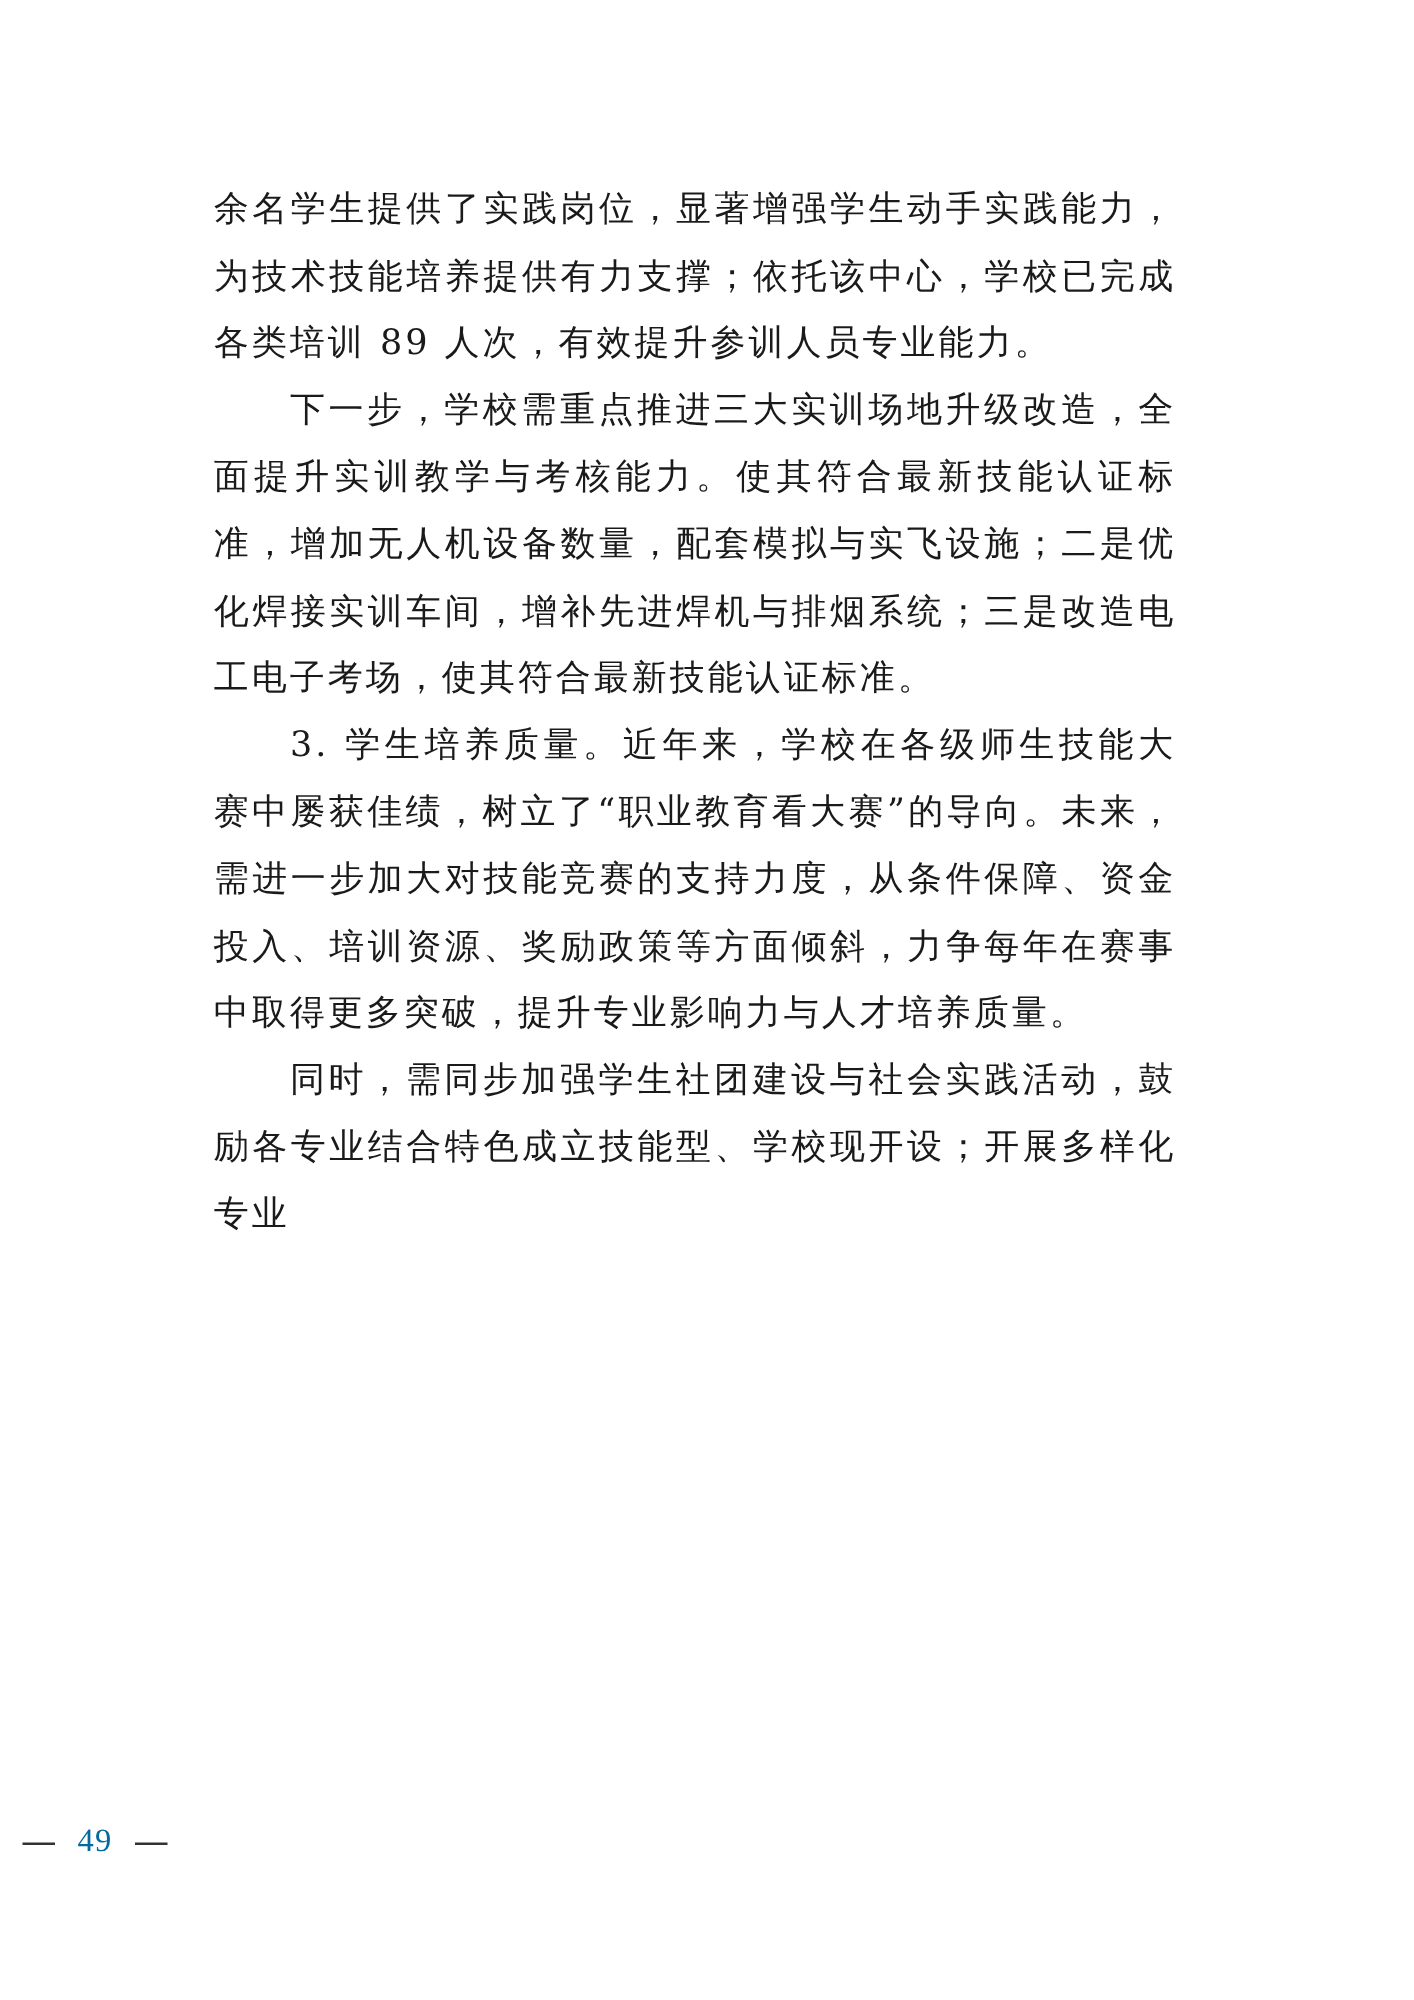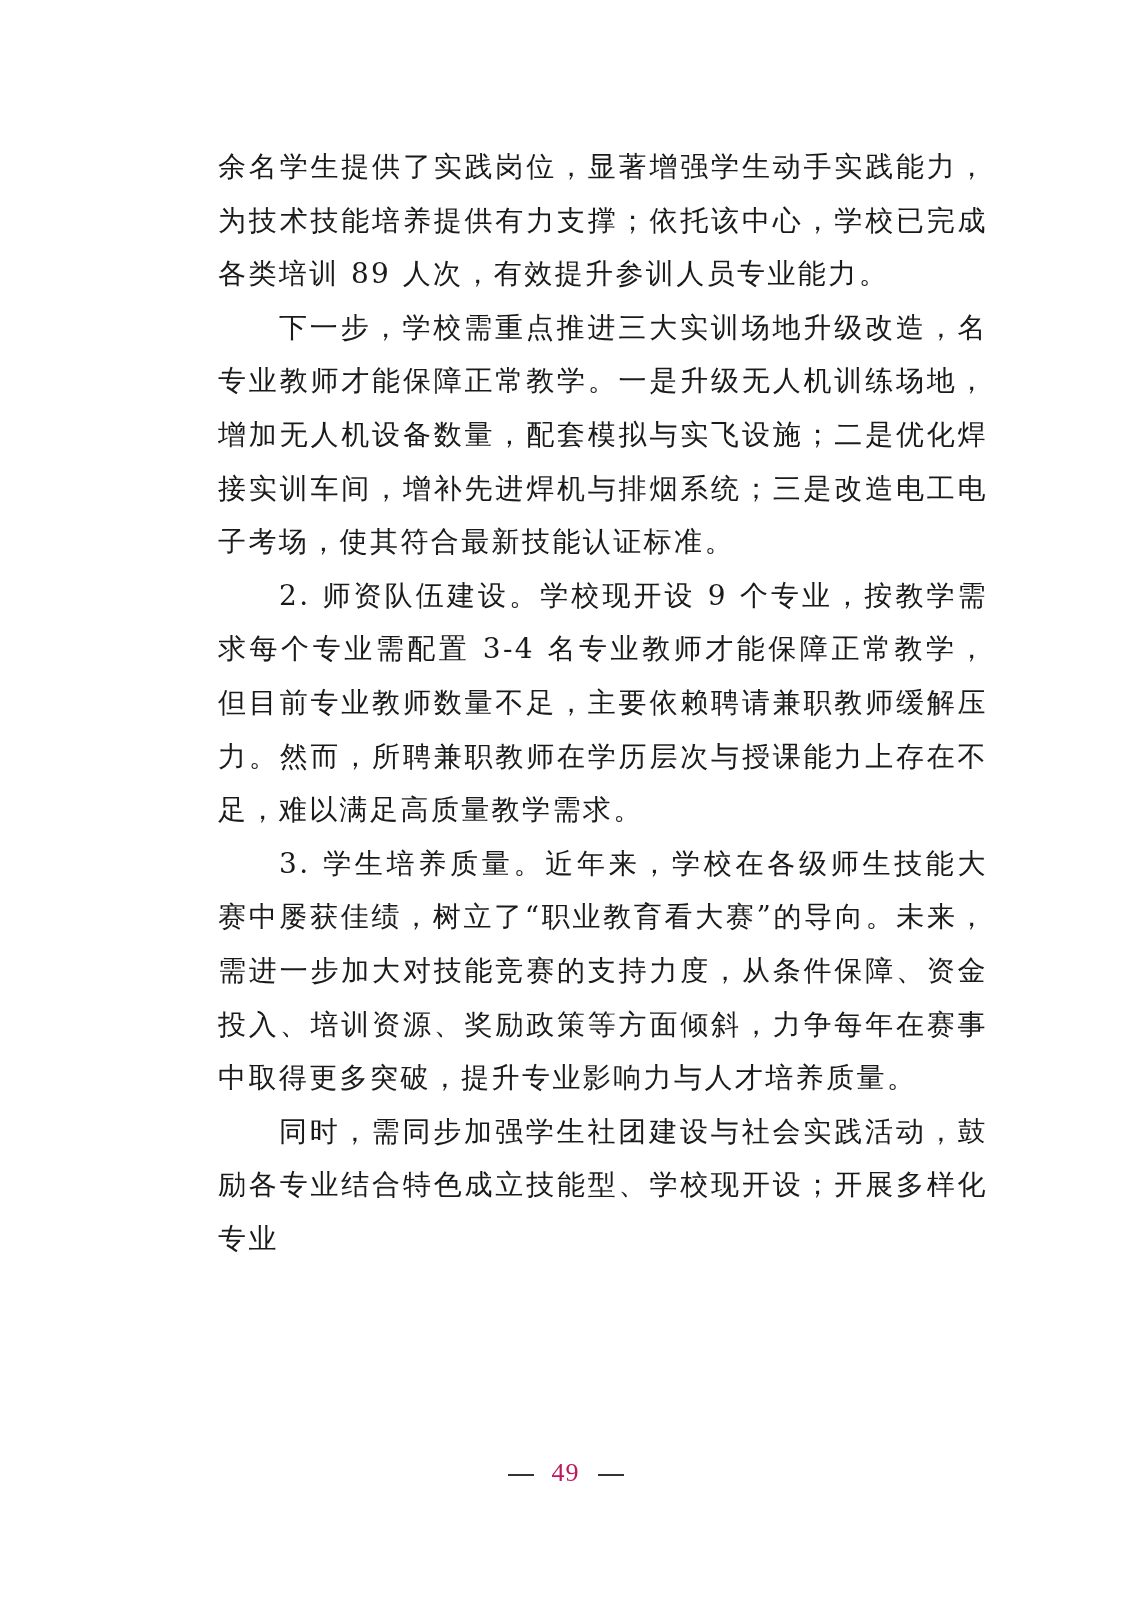--- a/index.html
+++ b/index.html
@@ -10,44 +10,41 @@
     left: 171px;
     top: 140px;
     width: 770px;
     font-family: "DejaVu Serif", "Liberation Serif", serif;
     font-size: 28px;
     line-height: 53.6px;
     color: #1a1a1a;
     letter-spacing: 2.4px;
     text-align: justify;
     text-justify: inter-character;
-    margin-left: 47px;
   }
   .para { margin: 0; padding: 0; }
   .para.indent { text-indent: 61px; }
   .page-number {
     position: absolute;
     left: 0; right: 0;
     top: 1458px;
-    text-align: center;
     font-family: "Liberation Serif", "DejaVu Serif", serif;
     font-size: 26px;
-    color: #be185d;
+    color: #0369a1;
     letter-spacing: 1px;
   }
   .page-number .dash { display: inline-block; width: 26px; height: 2px; background: #333; vertical-align: middle; margin: 0 18px; }
 </style>
 </head>
 <body>
 
 <div class="page">
   <div class="text-body">
     <p class="para">余名学生提供了实践岗位，显著增强学生动手实践能力，为技术技能培养提供有力支撑；依托该中心，学校已完成各类培训 89 人次，有效提升参训人员专业能力。</p>
-    <p class="para indent">下一步，学校需重点推进三大实训场地升级改造，名专业教师才能保障正常教学。一是升级无人机训练场地，增加无人机设备数量，配套模拟与实飞设施；二是优化焊接实训车间，增补先进焊机与排烟系统；三是改造电工电子考场，使其符合最新技能认证标准。</p>
-    <p class="para indent">2. 师资队伍建设。学校现开设 9 个专业，按教学需求每个专业需配置 3-4 名专业教师才能保障正常教学，但目前专业教师数量不足，主要依赖聘请兼职教师缓解压力。然而，所聘兼职教师在学历层次与授课能力上存在不足，难以满足高质量教学需求。</p>
+    <p class="para indent">下一步，学校需重点推进三大实训场地升级改造，全面提升实训教学与考核能力。使其符合最新技能认证标准，增加无人机设备数量，配套模拟与实飞设施；二是优化焊接实训车间，增补先进焊机与排烟系统；三是改造电工电子考场，使其符合最新技能认证标准。</p>
     <p class="para indent">3. 学生培养质量。近年来，学校在各级师生技能大赛中屡获佳绩，树立了“职业教育看大赛”的导向。未来，需进一步加大对技能竞赛的支持力度，从条件保障、资金投入、培训资源、奖励政策等方面倾斜，力争每年在赛事中取得更多突破，提升专业影响力与人才培养质量。</p>
     <p class="para indent">同时，需同步加强学生社团建设与社会实践活动，鼓励各专业结合特色成立技能型、学校现开设；开展多样化专业</p>
   </div>
 
   <div class="page-number">
     <span class="dash"></span><span>49</span><span class="dash"></span>
   </div>
 </div>
 
 </body></html>

